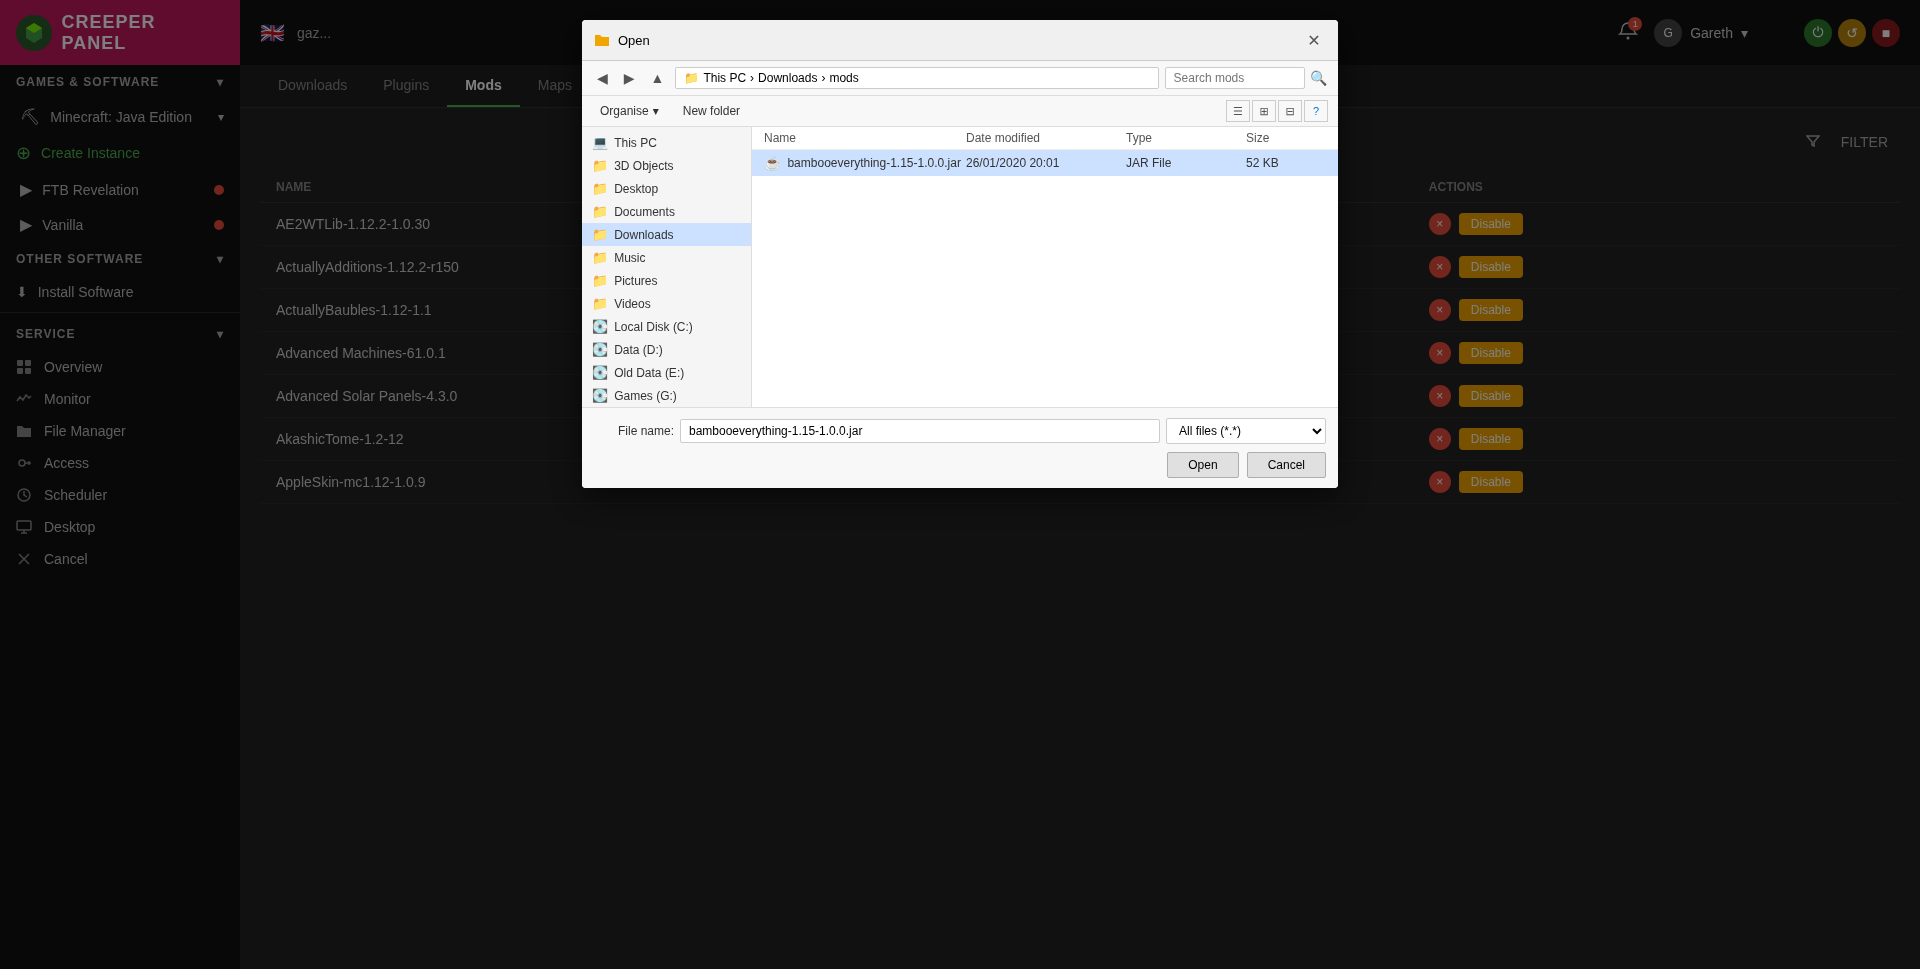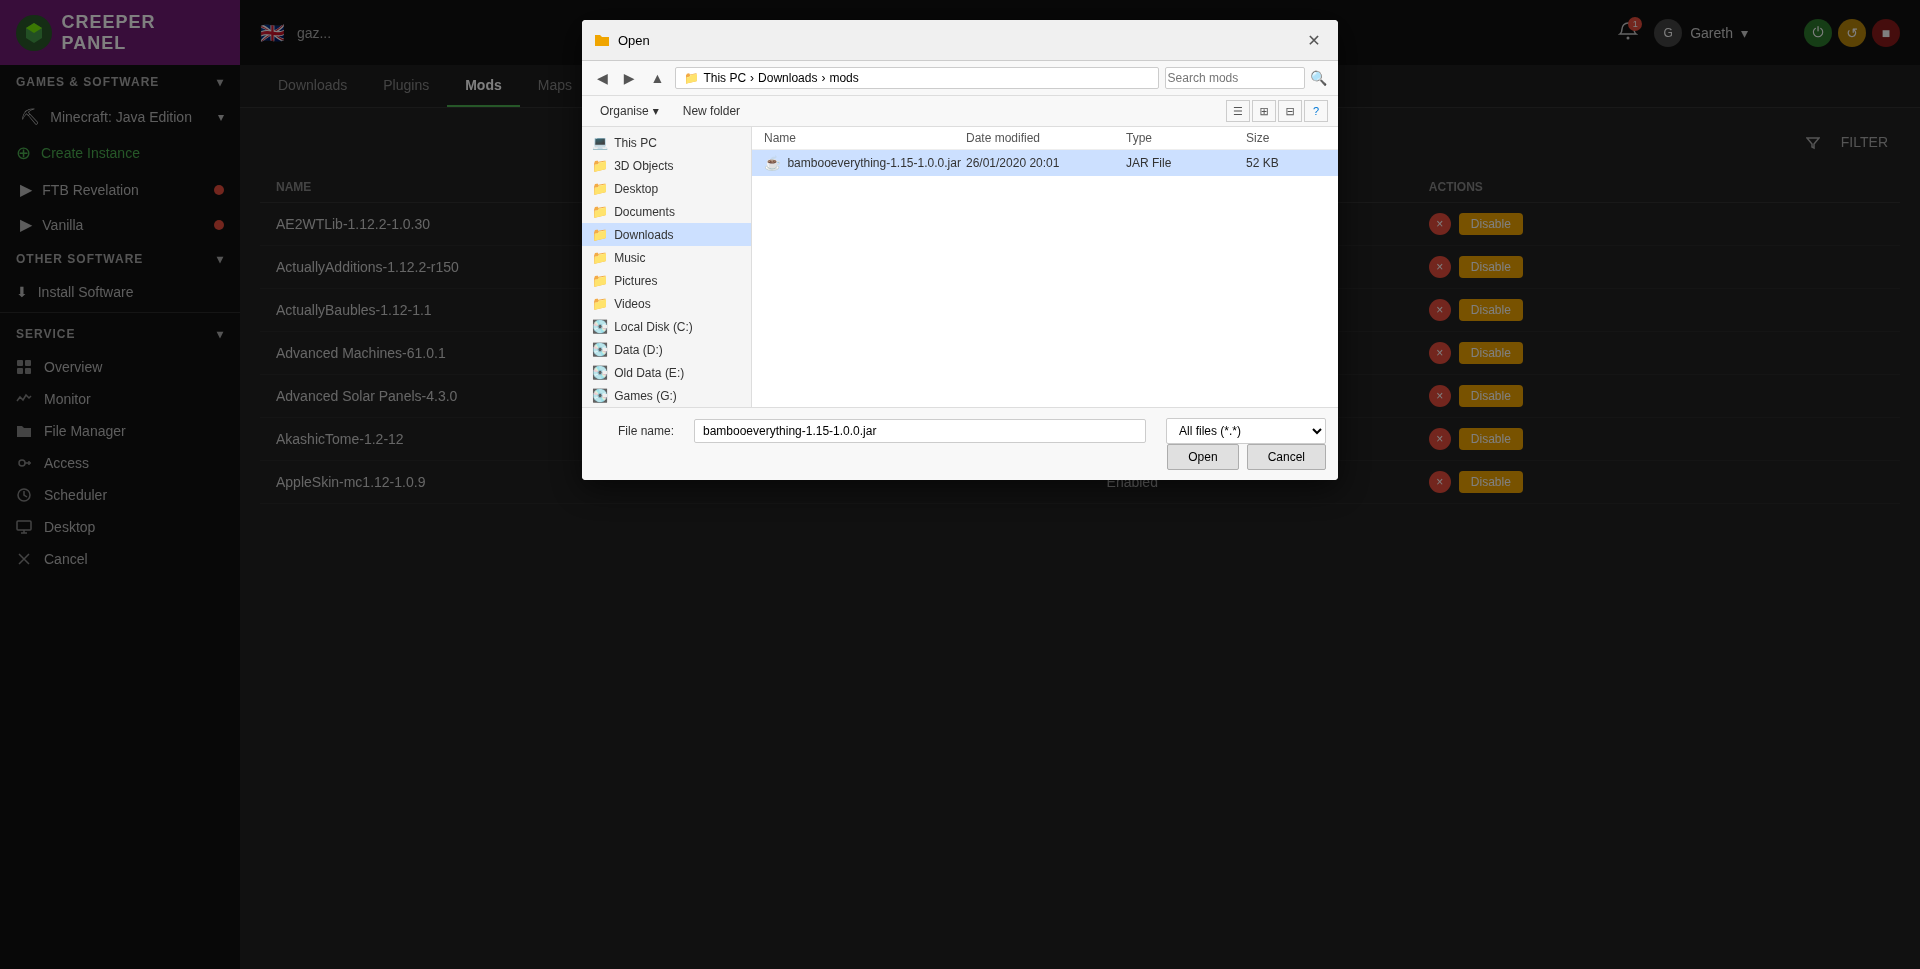--- a/index.html
+++ b/index.html
@@ -8,21 +8,21 @@
     
     .sidebar {
       width: 240px;
       background: #111;
       display: flex;
       flex-direction: column;
       height: 969px;
       flex-shrink: 0;
     }
     .sidebar-logo {
-      background: #701a75;
+      background: #be185d;
       padding: 12px 16px;
       display: flex;
       align-items: center;
       height: 65px;
     }
     .logo-text {
       color: #fff;
       font-size: 18px;
       font-weight: bold;
       letter-spacing: 1px;
@@ -164,21 +164,21 @@
       flex: 1;
       background: #222;
       overflow-y: auto;
       padding: 20px;
     }
     .right-panel-header {
       display: flex; align-items: center; justify-content: space-between;
       margin-bottom: 16px;
     }
     .filter-btn {
-      display: flex; align-items: flex-end; gap: 21px;
+      display: flex; align-items: flex-start; gap: 21px;
       color: #aaa; font-size: 14px; cursor: pointer;
       background: none; border: none;
       padding: 6px 12px;
     }
 
     .mods-table { width: 100%; border-collapse: collapse; }
     .mods-table th {
       text-align: left; padding: 8px 16px;
       color: #888; font-size: 12px; text-transform: uppercase;
       border-bottom: 1px solid #333;
@@ -239,21 +239,21 @@
     .addr-nav-btn {
       background: none; border: none; color: #555; cursor: pointer; font-size: 14px; padding: 2px 5px;
     }
     .addr-path {
       flex: 1; background: #fff; border: 1px solid #ccc;
       padding: 3px 8px; border-radius: 2px; font-size: 12px;
       display: flex; align-items: center; gap: 4px;
     }
     .addr-folder { color: #f0a500; }
     .addr-search {
-      width: 140px; border: 1px solid #ccc; padding: 3px 2px;
+      width: 140px; border: 1px solid #ccc; padding: 3px 8px;
       border-radius: 2px; font-size: 12px;
     }
     .addr-search-btn {
       background: none; border: none; color: #555; cursor: pointer; font-size: 14px;
     }
 
     
     .dialog-toolbar {
       background: #f8f8f8;
       padding: 4px 10px;
@@ -301,21 +301,21 @@
     .file-name-cell { display: flex; align-items: center; gap: 6px; }
     .jar-icon { color: #e74c3c; font-size: 14px; }
 
     
     .dialog-bottom {
       padding: 10px 12px;
       border-top: 1px solid #ddd;
       background: #f8f8f8;
     }
     .filename-row {
-      display: flex; align-items: center; gap: 20px; margin-bottom: 0;
+      display: flex; align-items: center; gap: 6px; margin-bottom: 8px;
     }
     .filename-label { font-size: 12px; color: #333; width: 80px; text-align: right; }
     .filename-input {
       flex: 1; border: 1px solid #ccc; padding: 4px 8px;
       font-size: 12px; border-radius: 2px;
     }
     .filetype-select {
       width: 160px; border: 1px solid #ccc; padding: 4px 8px;
       font-size: 12px; border-radius: 2px; background: #fff;
     }

